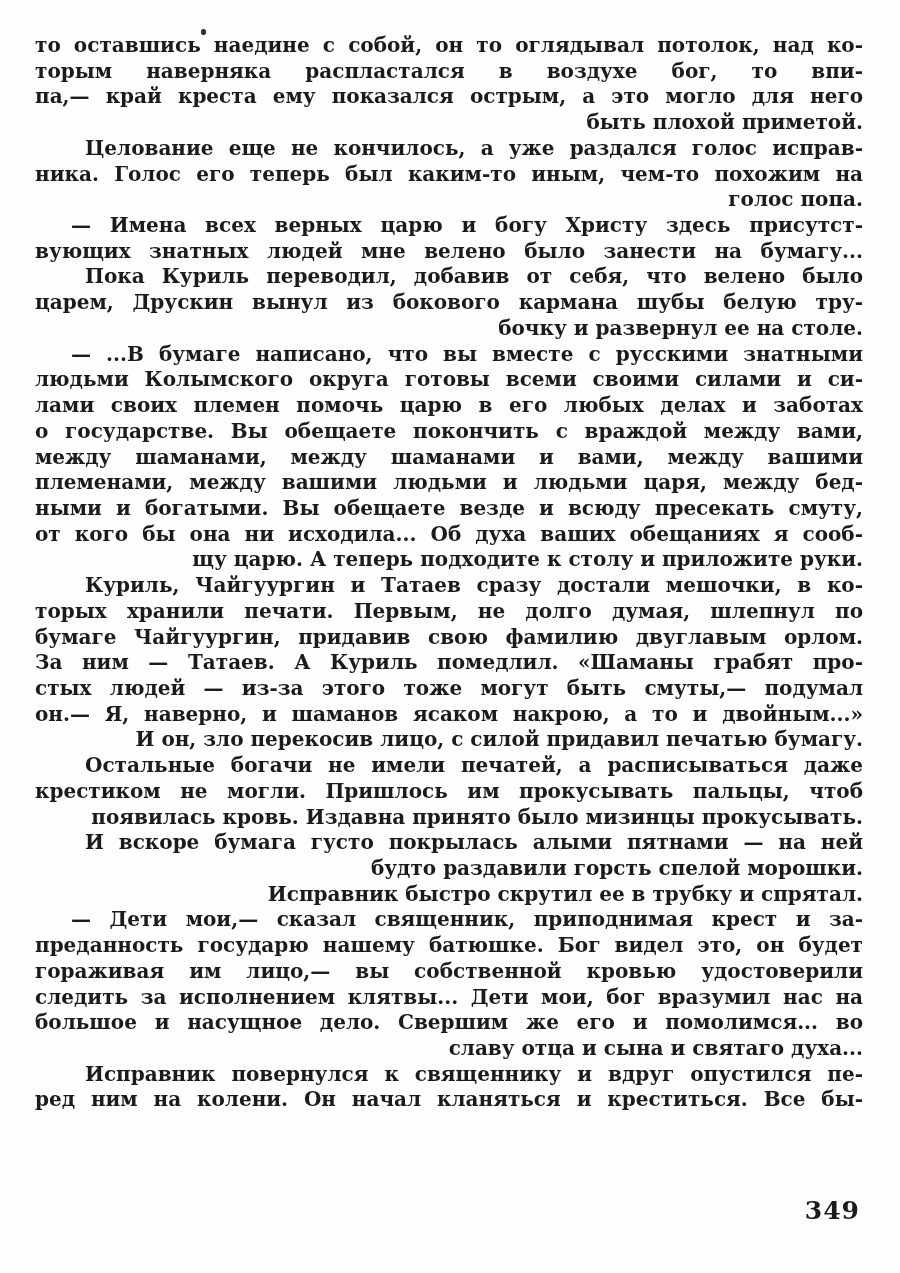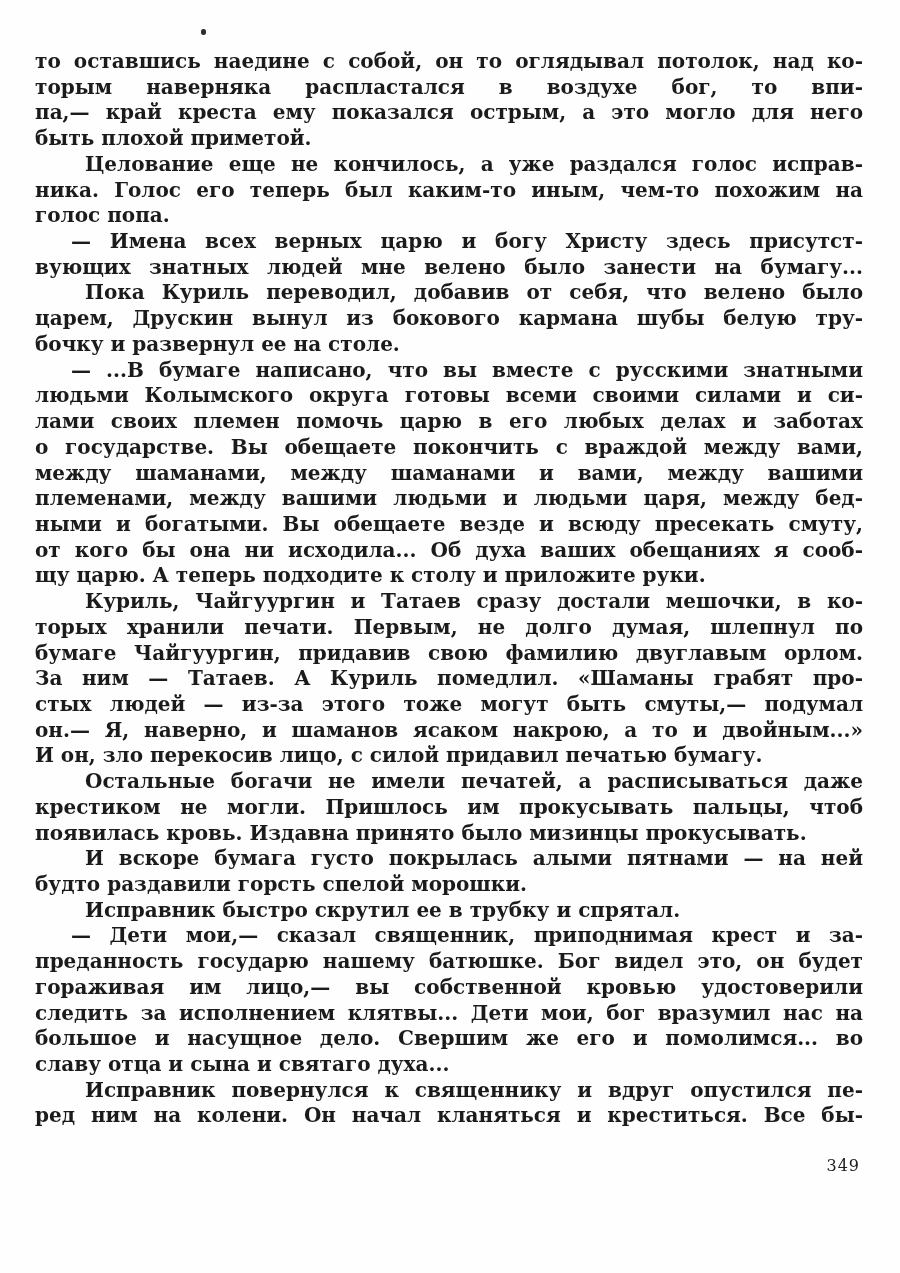--- a/index.html
+++ b/index.html
@@ -11,49 +11,49 @@
   .scan-page {
     position: relative;
     width: 900px;
     height: 1273px;
     background: #fefefe;
     overflow: hidden;
   }
   .text-block {
     position: absolute;
     left: 35px;
-    top: 49px;
+    top: 33px;
     width: 828px;
     color: #1b1b1b;
   }
   .line {
     font-size: 20px;
     font-weight: bold;
     line-height: 25.72px;
     height: 25.72px;
     overflow: hidden;
-    text-align: left;
+    text-align: right;
     white-space: normal;
   }
   .line.justify {
     text-align: justify;
     text-align-last: justify;
   }
   .line.indent {
     text-indent: 50px;
   }
   .line.dash-indent {
     text-indent: 36px;
   }
   .page-number {
     position: absolute;
-    top: 1156px;
+    top: 1196px;
     right: 40px;
-    font-size: 16px;
-    font-weight: normal;
+    font-size: 25px;
+    font-weight: bold;
     color: #1b1b1b;
     letter-spacing: 1px;
   }
   .ink-speck {
     position: absolute;
     left: 201px;
     top: 29px;
     width: 5px;
     height: 6px;
     background: #2e2e2e;

